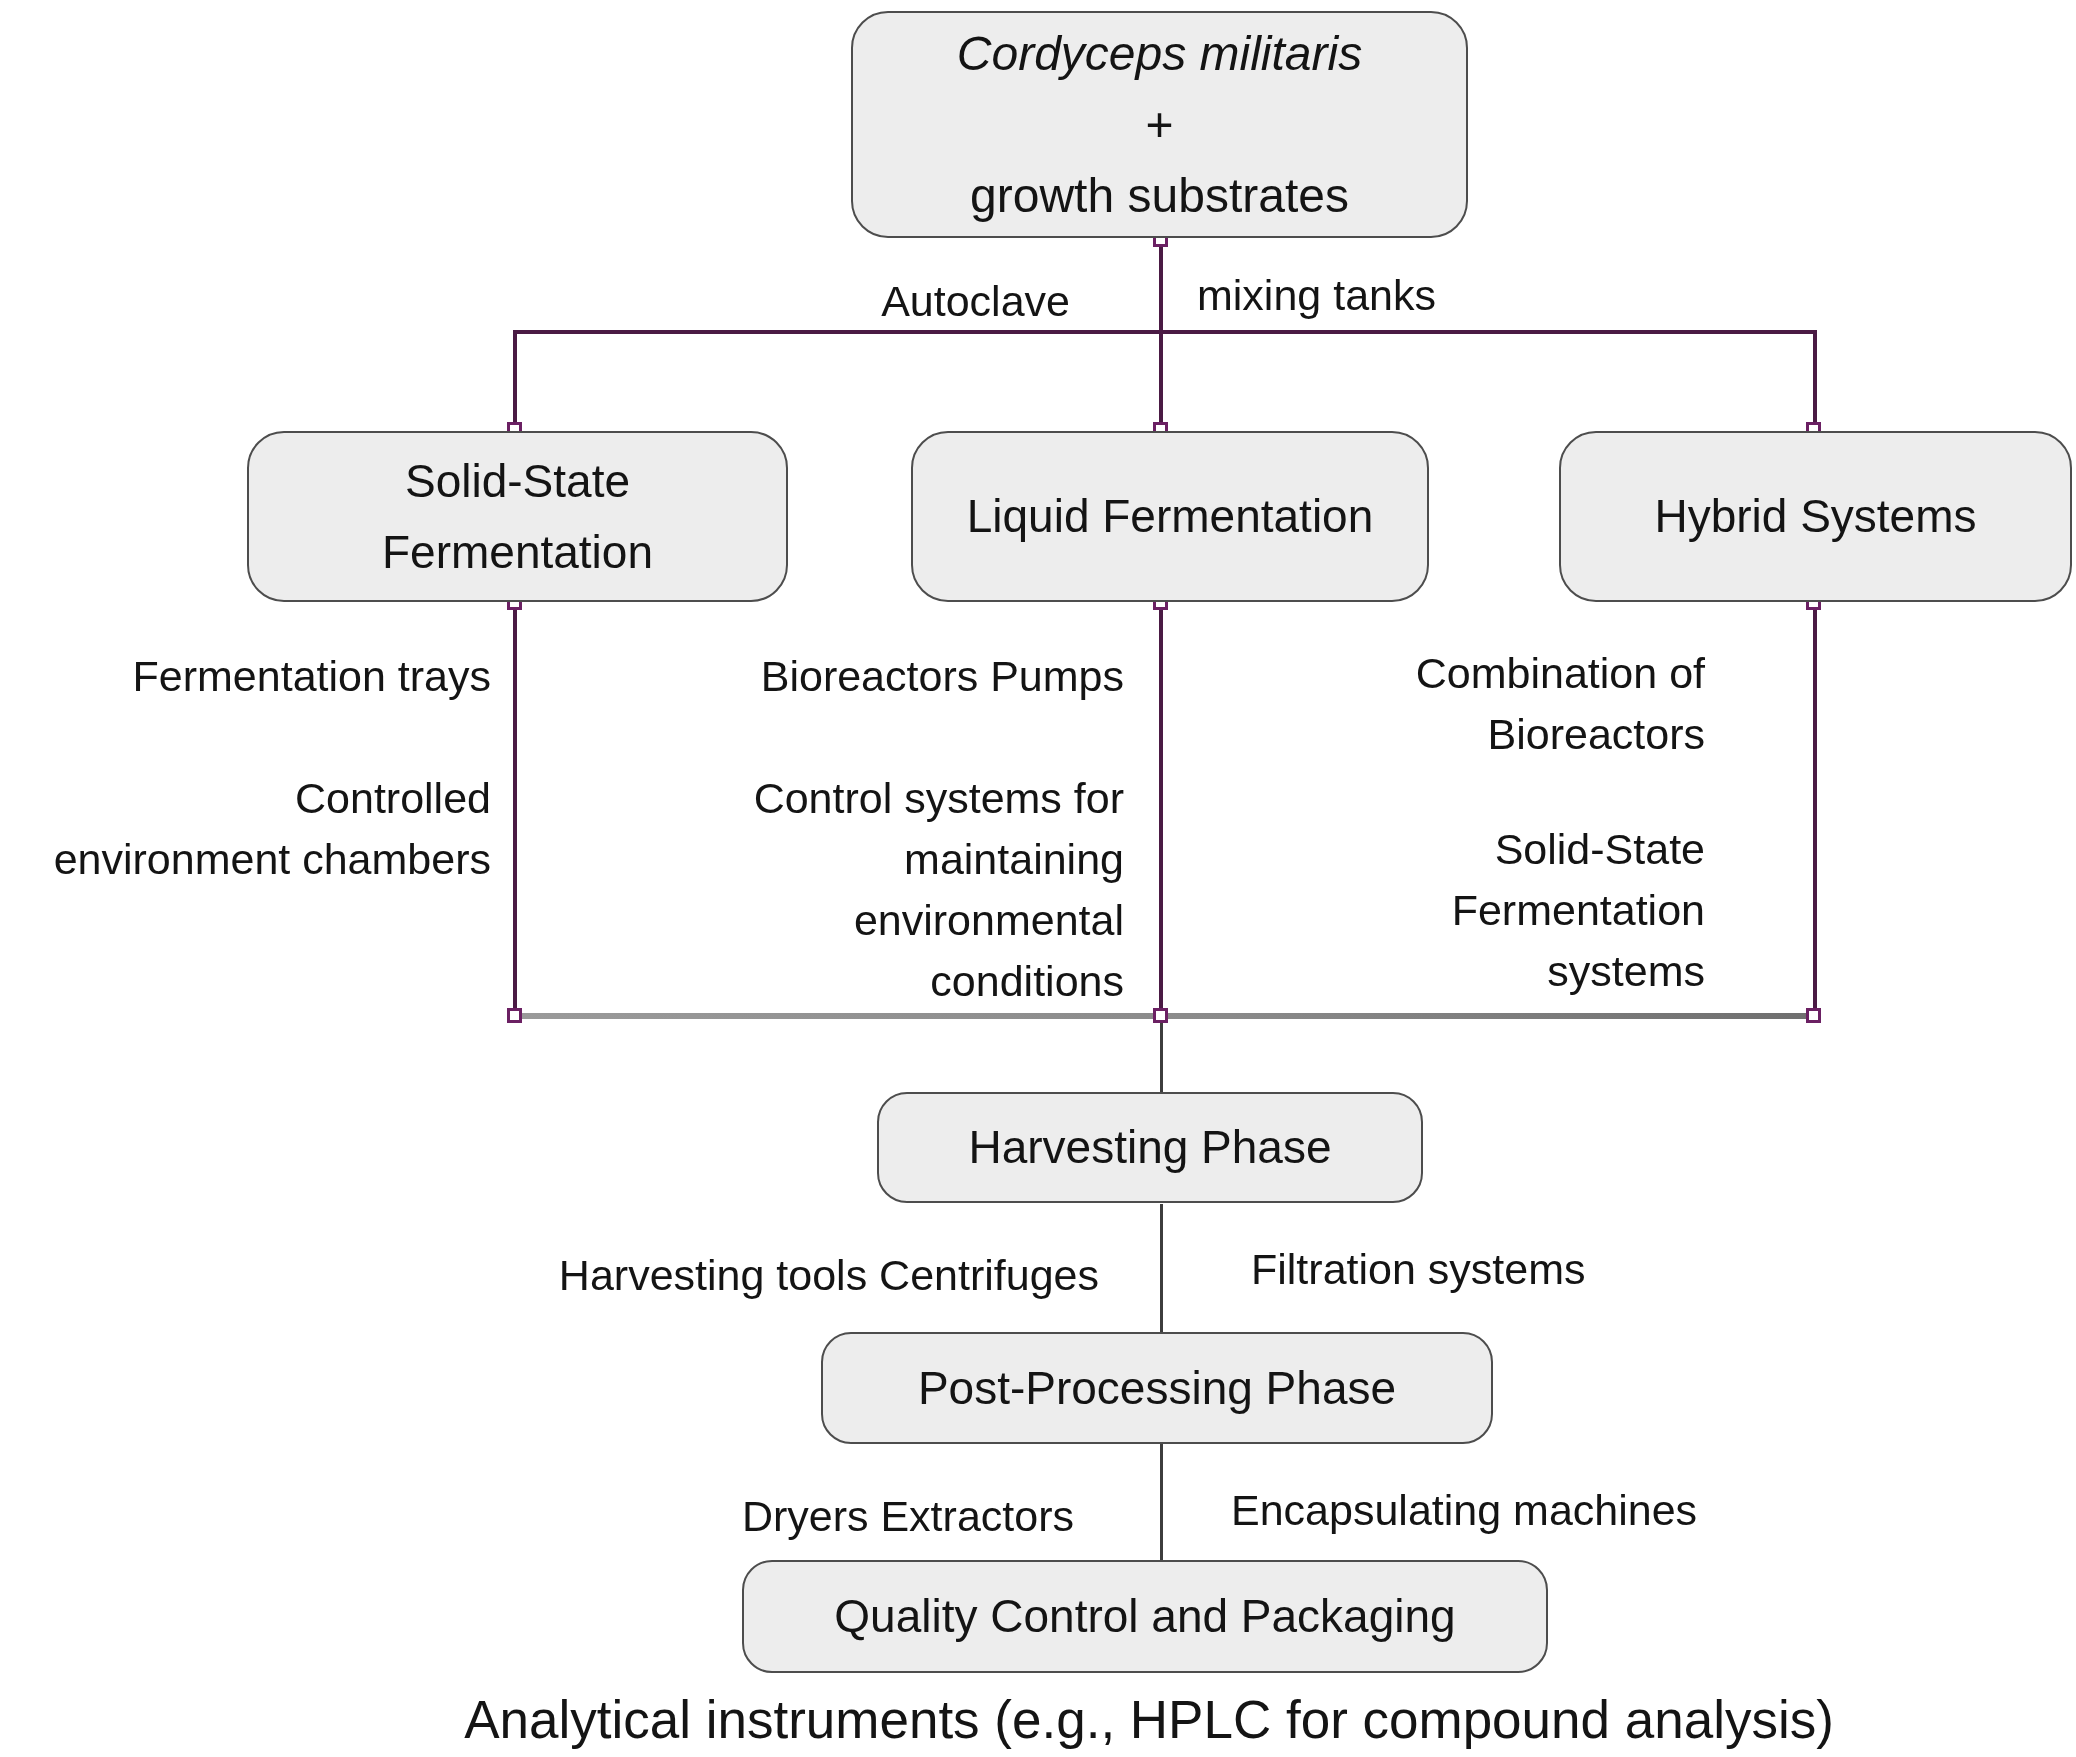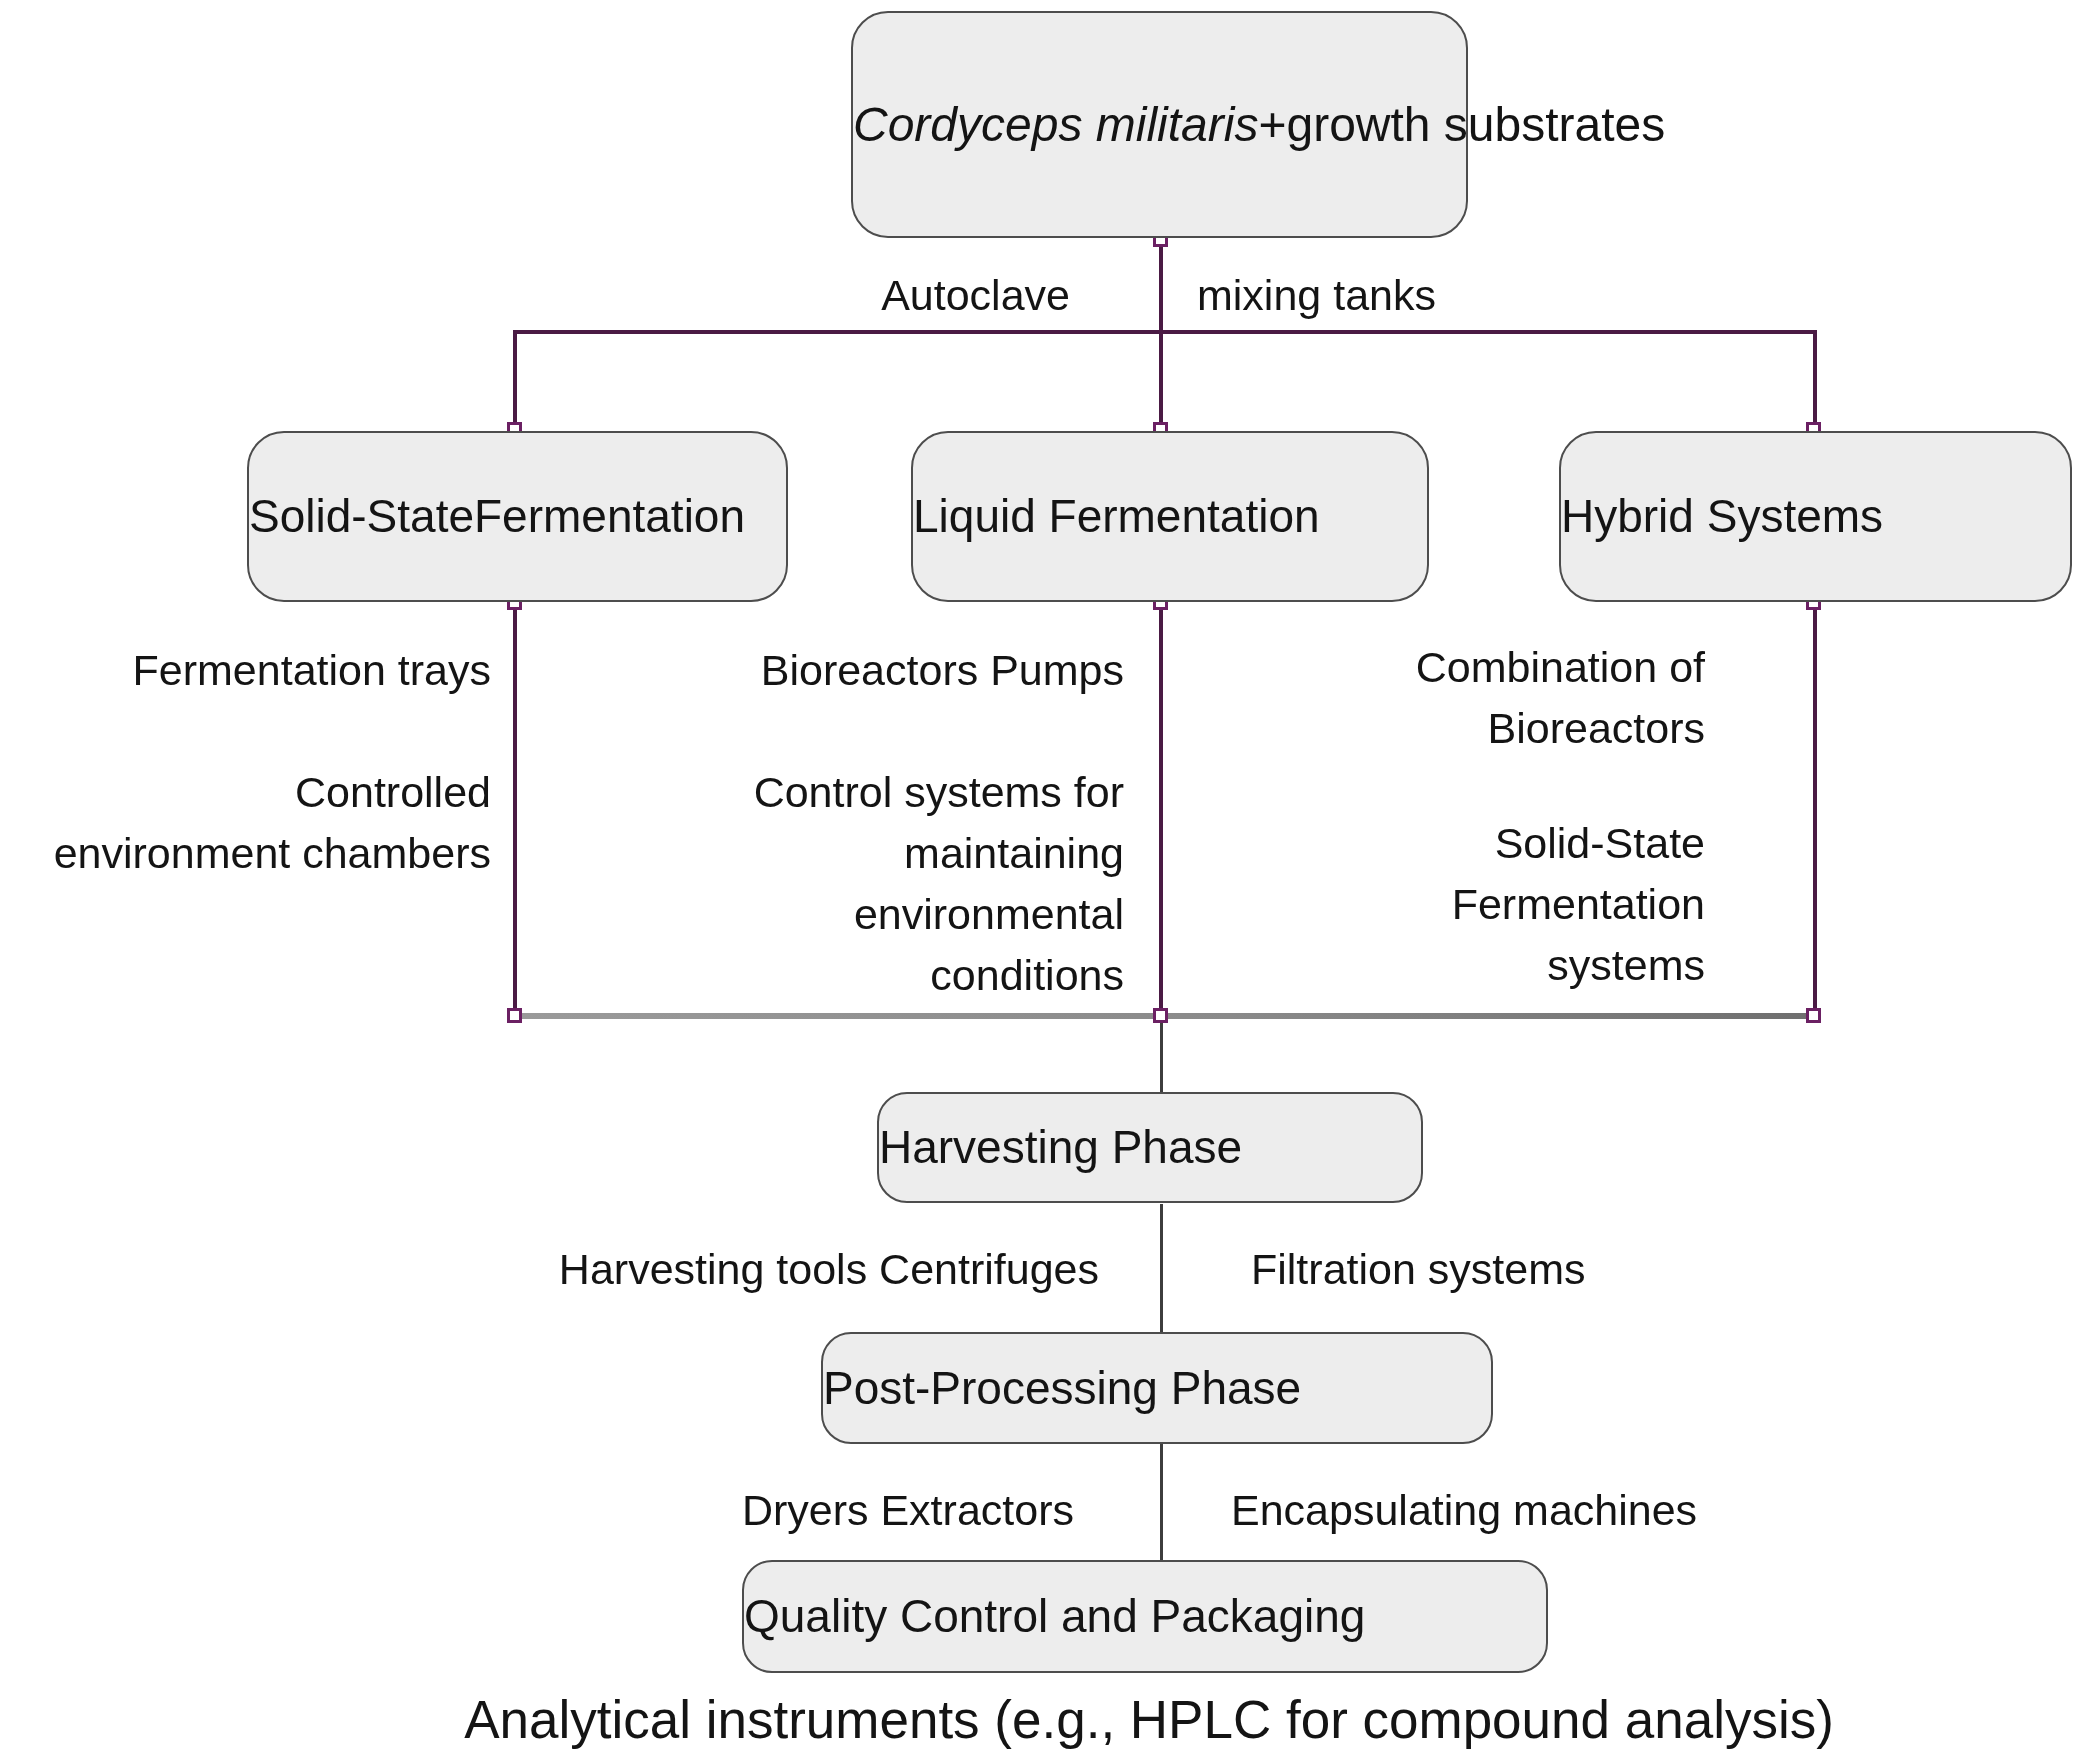--- a/index.html
+++ b/index.html
@@ -11,21 +11,23 @@
     font-family:"Liberation Sans", sans-serif;
     color:var(--text,#141414);
     overflow:hidden;
   }
   .node{
     position:absolute;
     background:var(--box_fill,#ededed);
     border:2.9px solid var(--box_border,#4d4d4d);
     border-radius:37px;
     display:flex;
+    flex-direction:column;
     align-items:center;
+    justify-content:center;
     text-align:center;
     box-sizing:border-box;
   }
   .node.small{border-radius:30px;}
   .node .t{font-size:46px;line-height:71px;white-space:nowrap;}
   .node.src .t{font-size:48px;line-height:71px;}
   .italic{font-style:italic;}
   .line{position:absolute;}
   .purple{background:var(--purple,#4a1a44);}
   .grayrail{background:linear-gradient(90deg,#9a9a9a 0%,#8a8a8a 55%,#6f6f6f 100%);}
@@ -36,21 +38,21 @@
     background:#ffffff;
     border:3.6px solid var(--anchor_stroke,#6b2063);
     box-sizing:content-box;
   }
   .lbl{
     position:absolute;
     font-size:43px;
     line-height:61px;
     white-space:nowrap;
   }
-  .lbl.r{text-align:right;}
+  .lbl.r{text-align:right;margin-top:6px;}
   .lbl p{margin:0;}
   .pgap{margin-top:61px !important;}
   .pgap2{margin-top:54px !important;}
   .caption{
     position:absolute;
     font-family:Liberation Sans, sans-serif;
     font-size:53px;
     white-space:nowrap;
     transform:translateX(-50%);
   }

